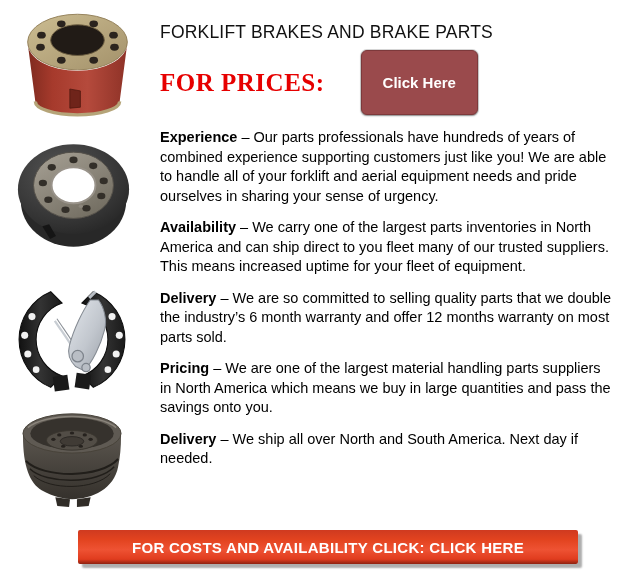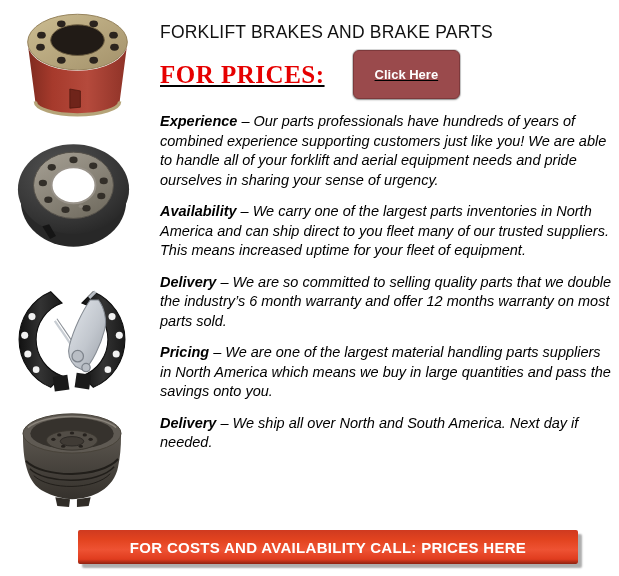--- a/index.html
+++ b/index.html
@@ -17,33 +17,33 @@
   #img-brake-shoes{left:7px;top:287px;}
   #img-bowl-drum{left:15px;top:406px;}
 
   
   .content{position:absolute;left:160px;top:12px;width:455px;}
   .title{
     font-size:17.5px;font-weight:400;letter-spacing:0.2px;
     margin:10px 0 7px 0;color:#111;
   }
   .intro{font-size:14.5px;line-height:19.5px;margin:0 0 14px 0;}
-  .prices-row{display:flex;align-items:center;gap:28px;margin:0 0 13px 0;text-decoration:underline;}
+  .prices-row{display:flex;align-items:center;gap:36px;margin:0 0 13px 0;}
   .prices-heading{
     font-family:"Liberation Serif", serif;
     font-size:25px;font-weight:700;color:#e60000;letter-spacing:0.5px;
   }
   .click-btn{
     background:#9a4a4c;color:#ffffff;font-family:"Liberation Sans", sans-serif;
-    font-weight:700;font-size:13px;padding:16px 21px;
+    font-weight:700;font-size:15px;padding:23px 21px;
     border:1px solid #7d393b;border-radius:6px;
     box-shadow:0 1px 2px rgba(0,0,0,0.35), 0 0 0 1px #d9d9d9;
     cursor:pointer;
   }
-  .section{font-size:14.5px;line-height:19.5px;margin:0 0 12px 0;font-style:italic;}
+  .section{font-size:14.5px;line-height:19.5px;margin:0 0 12px 0;}
   .sec-label{font-weight:700;}
 
   
   .banner{
     position:absolute;left:78px;top:530px;width:500px;height:34px;
     background:linear-gradient(180deg,#cf3a20 0%,#e2431f 28%,#ee5233 58%,#e03c1e 86%,#8c2110 100%);
     border-radius:2px;
     box-shadow:4px 4px 2px #adadad;
     display:flex;align-items:center;justify-content:center;
     cursor:pointer;
@@ -198,16 +198,16 @@
     <p class="section"><span class="sec-label">Availability</span><span> – We carry one of the largest parts inventories in North America and can ship direct to you fleet many of our trusted suppliers. This means increased uptime for your fleet of equipment.</span></p>
 
     <p class="section"><span class="sec-label">Delivery</span><span> – We are so committed to selling quality parts that we double the industry’s 6 month warranty and offer 12 months warranty on most parts sold.</span></p>
 
     <p class="section"><span class="sec-label">Pricing</span><span> – We are one of the largest material handling parts suppliers in North America which means we buy in large quantities and pass the savings onto you.</span></p>
 
     <p class="section"><span class="sec-label">Delivery</span><span> – We ship all over North and South America.  Next day if needed.</span></p>
   </div>
 
   <div class="banner">
-    <span class="banner-text">FOR COSTS AND AVAILABILITY CALL: PRICES HERE</span>
+    <span class="banner-text">FOR COSTS AND AVAILABILITY CLICK: CLICK HERE</span>
   </div>
 
 </div>
 
 </body></html>

